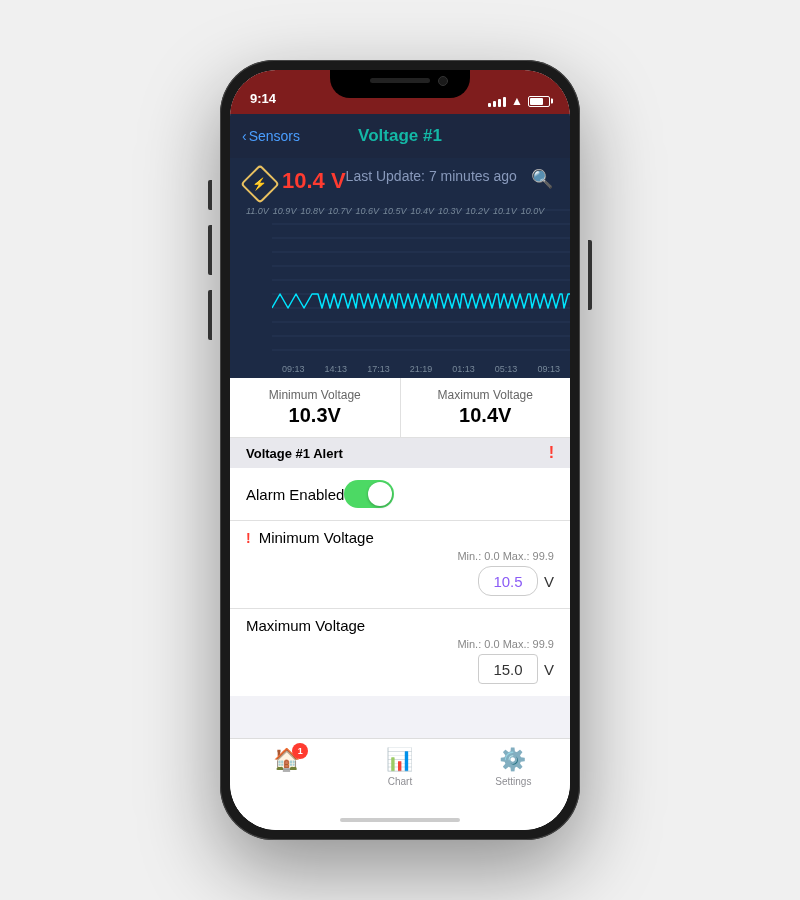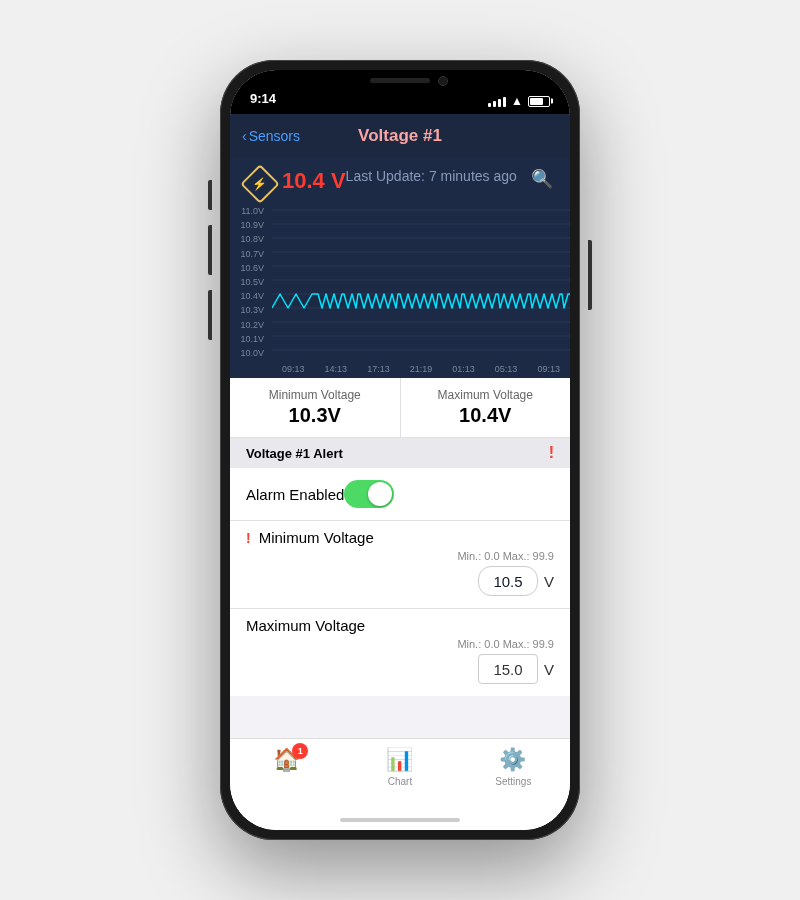--- a/index.html
+++ b/index.html
@@ -74,21 +74,21 @@
       background: #fff;
       border-radius: 46px;
       overflow: hidden;
       display: flex;
       flex-direction: column;
     }
 
     
     .status-bar {
       height: 44px;
-      background: #000000;
+      background: #7f1d1d;
       display: flex;
       align-items: flex-end;
       padding: 0 20px 6px;
       justify-content: space-between;
       flex-shrink: 0;
     }
 
     .status-time {
       color: #fff;
       font-size: 13px;
@@ -165,21 +165,21 @@
       position: absolute;
       left: 12px;
       display: flex;
       align-items: center;
       color: #4a9eff;
       font-size: 14px;
       gap: 2px;
     }
 
     .nav-title {
-      color: #fca5a5;
+      color: #14b8a6;
       font-size: 17px;
       font-weight: 600;
     }
 
     
     .chart-area {
       background: #1c2a45;
       flex-shrink: 0;
       position: relative;
     }
@@ -629,21 +629,21 @@
             <line x1="0" y1="78" x2="298" y2="78" stroke="#334466" stroke-width="0.5"></line>
             <line x1="0" y1="92" x2="298" y2="92" stroke="#334466" stroke-width="0.5"></line>
             <line x1="0" y1="106" x2="298" y2="106" stroke="#334466" stroke-width="0.5"></line>
             <line x1="0" y1="120" x2="298" y2="120" stroke="#334466" stroke-width="0.5"></line>
             <line x1="0" y1="134" x2="298" y2="134" stroke="#334466" stroke-width="0.5"></line>
             <line x1="0" y1="148" x2="298" y2="148" stroke="#334466" stroke-width="0.5"></line>
 
             <polyline points="0,106 8,92 16,106 24,92 32,106 40,92 44,92 46,92 50,106 54,92 58,106 62,92 66,106 70,92 72,92 76,106 80,92 84,106 86,92 88,92 92,106 96,92 100,106 104,92 108,106 112,92 116,106 120,92 124,106 126,92 128,92 132,106 136,92 140,106 144,92 148,106 152,92 156,106 160,92 164,106 166,92 168,92 172,106 176,92 180,106 184,92 188,106 190,92 192,92 196,106 200,92 204,106 208,92 212,106 216,92 220,106 224,92 226,92 228,106 232,92 236,106 240,92 244,106 248,92 252,106 256,92 258,92 260,106 264,92 268,106 272,92 276,106 280,92 284,106 288,92 290,92 292,106 296,92 298,92" fill="none" stroke="#00e5ff" stroke-width="1.5" stroke-linejoin="round"></polyline>
           </svg>
 
-          <div style="position:absolute; top:0; left:0; width:42px; height:160px; display:flex; flex-direction:column; justify-content:space-between; padding:4px 4px;">
+          <div style="position:absolute; top:0; left:0; width:42px; height:160px; display:flex; flex-direction:row; justify-content:space-between; padding:4px 16px;font-style:italic;">
             <span class="chart-y-label">11.0V</span>
             <span class="chart-y-label">10.9V</span>
             <span class="chart-y-label">10.8V</span>
             <span class="chart-y-label">10.7V</span>
             <span class="chart-y-label">10.6V</span>
             <span class="chart-y-label">10.5V</span>
             <span class="chart-y-label">10.4V</span>
             <span class="chart-y-label">10.3V</span>
             <span class="chart-y-label">10.2V</span>
             <span class="chart-y-label">10.1V</span>
@@ -686,21 +686,21 @@
             <div class="toggle"></div>
           </div>
 
           <div class="voltage-input-row">
             <div class="voltage-input-header">
               <span class="voltage-input-warning">!</span>
               <span class="voltage-input-name">Minimum Voltage</span>
             </div>
             <div class="voltage-input-range">Min.: 0.0  Max.: 99.9</div>
             <div class="voltage-input-control">
-              <input class="voltage-input-field" type="text" value="10.5" style="color: #0f172a; border-radius: 13px;">
+              <input class="voltage-input-field" type="text" value="10.5" style="color: #8b5cf6; border-radius: 13px;">
               <span class="voltage-unit">V</span>
             </div>
           </div>
 
           <div class="max-voltage-row">
             <div class="max-voltage-name">Maximum Voltage</div>
             <div class="max-voltage-range">Min.: 0.0  Max.: 99.9</div>
             <div class="max-voltage-control">
               <input class="max-voltage-field" type="text" value="15.0" style="">
               <span class="voltage-unit">V</span>

